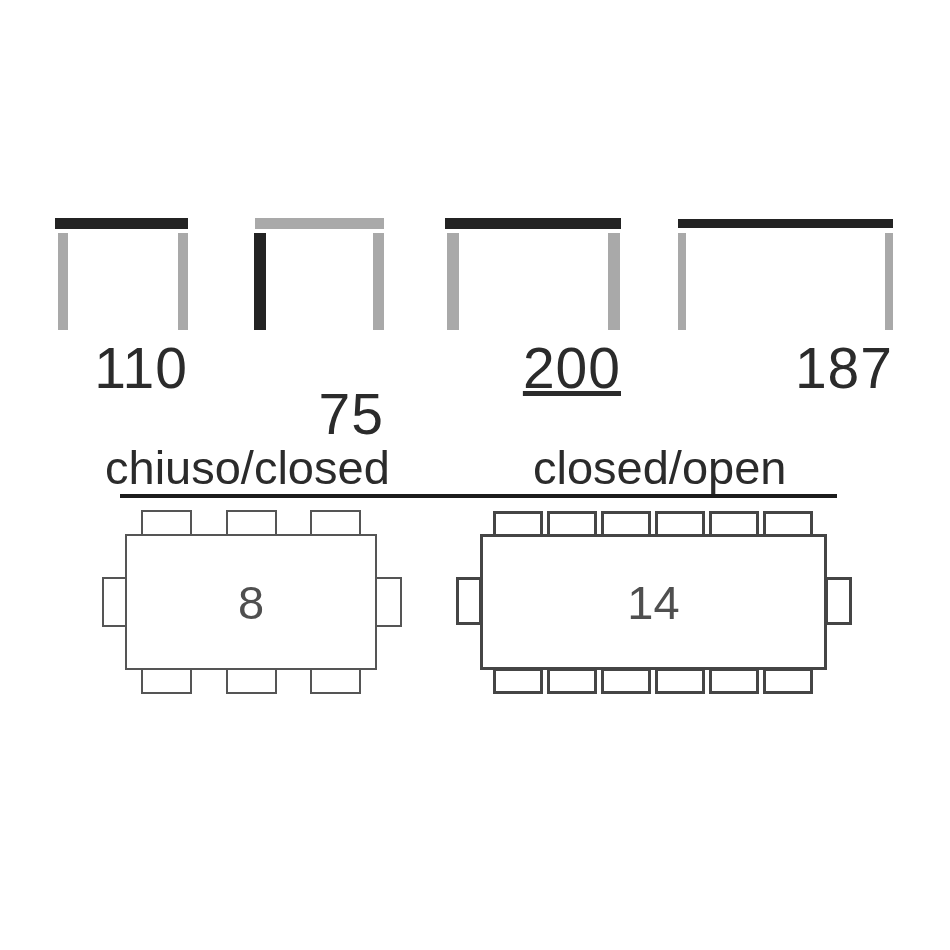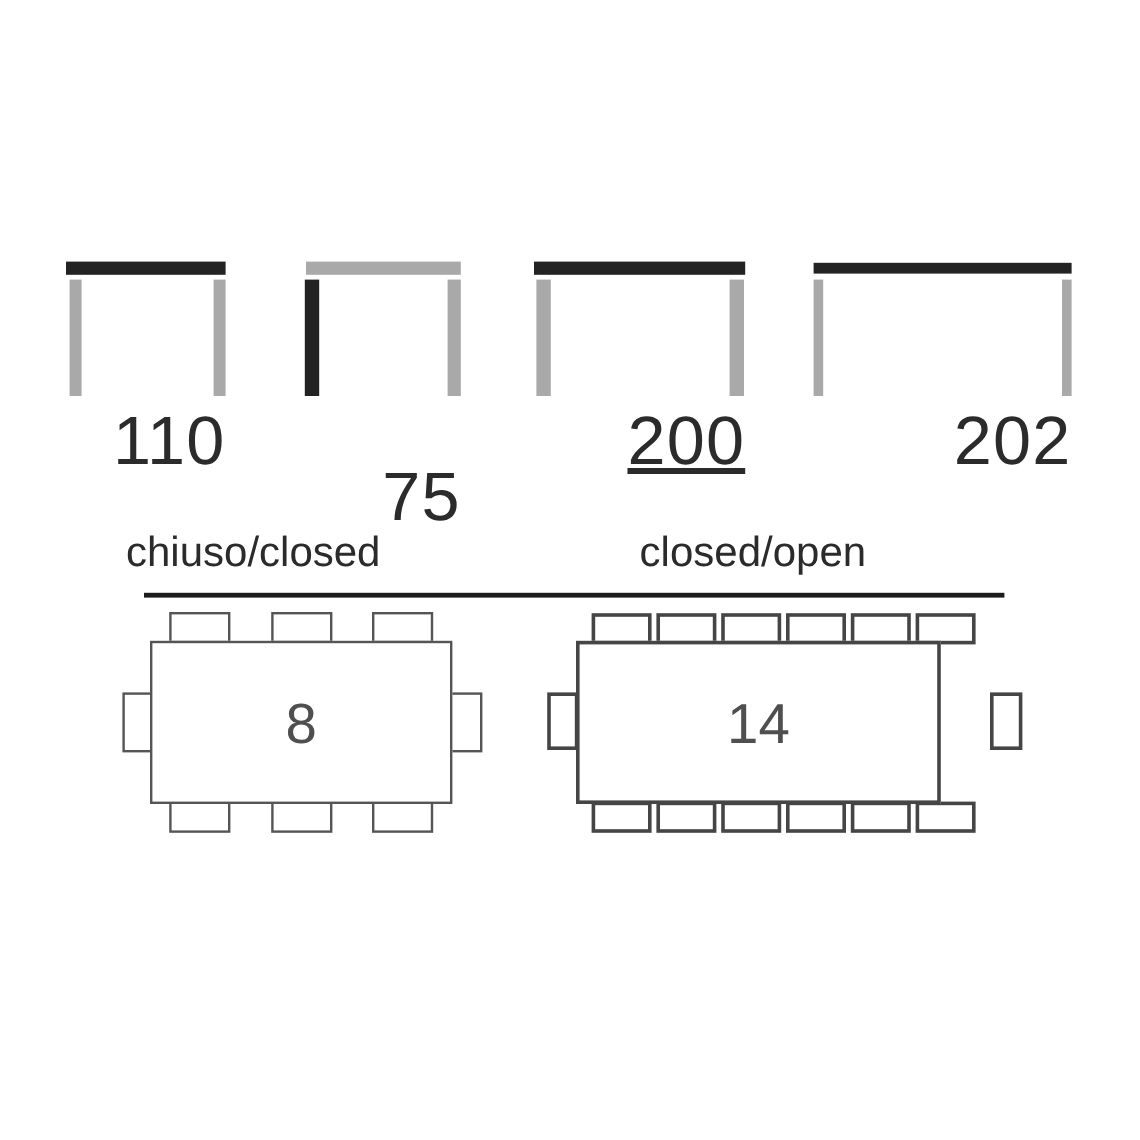--- a/index.html
+++ b/index.html
@@ -22,21 +22,21 @@
     position:absolute;
     font-size:57px;line-height:1;
     color:var(--number-text,#2b2b2b);
     text-align:right;
     letter-spacing:1px;
   }
 
   
   .state-label{
     position:absolute;
-    font-size:35px;line-height:1.1;
+    font-size:47px;line-height:1.1;
     color:var(--number-text,#2b2b2b);
     white-space:nowrap;
   }
   .divider{
     position:absolute;
     background:var(--underline,#1c1c1c);
   }
 
   
   .table-top{
@@ -90,21 +90,21 @@
   <div class="bar dark abs" style="left:445px;top:218px;width:176px;height:11px;"></div>
   <div class="leg gray abs" style="left:447px;top:233px;width:12px;height:97px;"></div>
   <div class="leg gray abs" style="left:608px;top:233px;width:12px;height:97px;"></div>
   <div class="dim-number" style="left:445px;top:340px;width:176px;text-decoration:underline;">200</div>
 </div>
 
 <div>
   <div class="bar dark abs" style="left:678px;top:219px;width:215px;height:9px;"></div>
   <div class="leg gray abs" style="left:678px;top:233px;width:8px;height:97px;"></div>
   <div class="leg gray abs" style="left:885px;top:233px;width:8px;height:97px;"></div>
-  <div class="dim-number" style="left:678px;top:340px;width:215px;">202</div>
+  <div class="dim-number" style="left:678px;top:340px;width:215px;">187</div>
 </div>
 
 <div class="state-label" style="left:105px;top:442px;">chiuso/closed</div>
 <div class="state-label" style="left:533px;top:442px;">closed/open</div>
 <div class="divider" style="left:120px;top:494px;width:717px;height:4px;"></div>
 
 <div>
   <div class="chair-row row-closed" style="left:141px;top:510px;width:220px;">
       <div class="chair"></div>
       <div class="chair"></div>
@@ -142,16 +142,16 @@
       <div class="chair"></div>
       <div class="chair"></div>
       <div class="chair"></div>
     </div>
   <div class="chair-side side-open" style="left:456px;top:577px;width:26px;height:48px;">
       <div class="chair"></div>
     </div>
   <div class="chair-side side-open" style="left:825px;top:577px;width:27px;height:48px;">
       <div class="chair"></div>
     </div>
-  <div class="table-top open" style="left:480px;top:534px;width:304px;height:136px;">
+  <div class="table-top open" style="left:480px;top:534px;width:347px;height:136px;">
     <span class="seat-count">14</span>
   </div>
 </div>
 
 </body></html>

